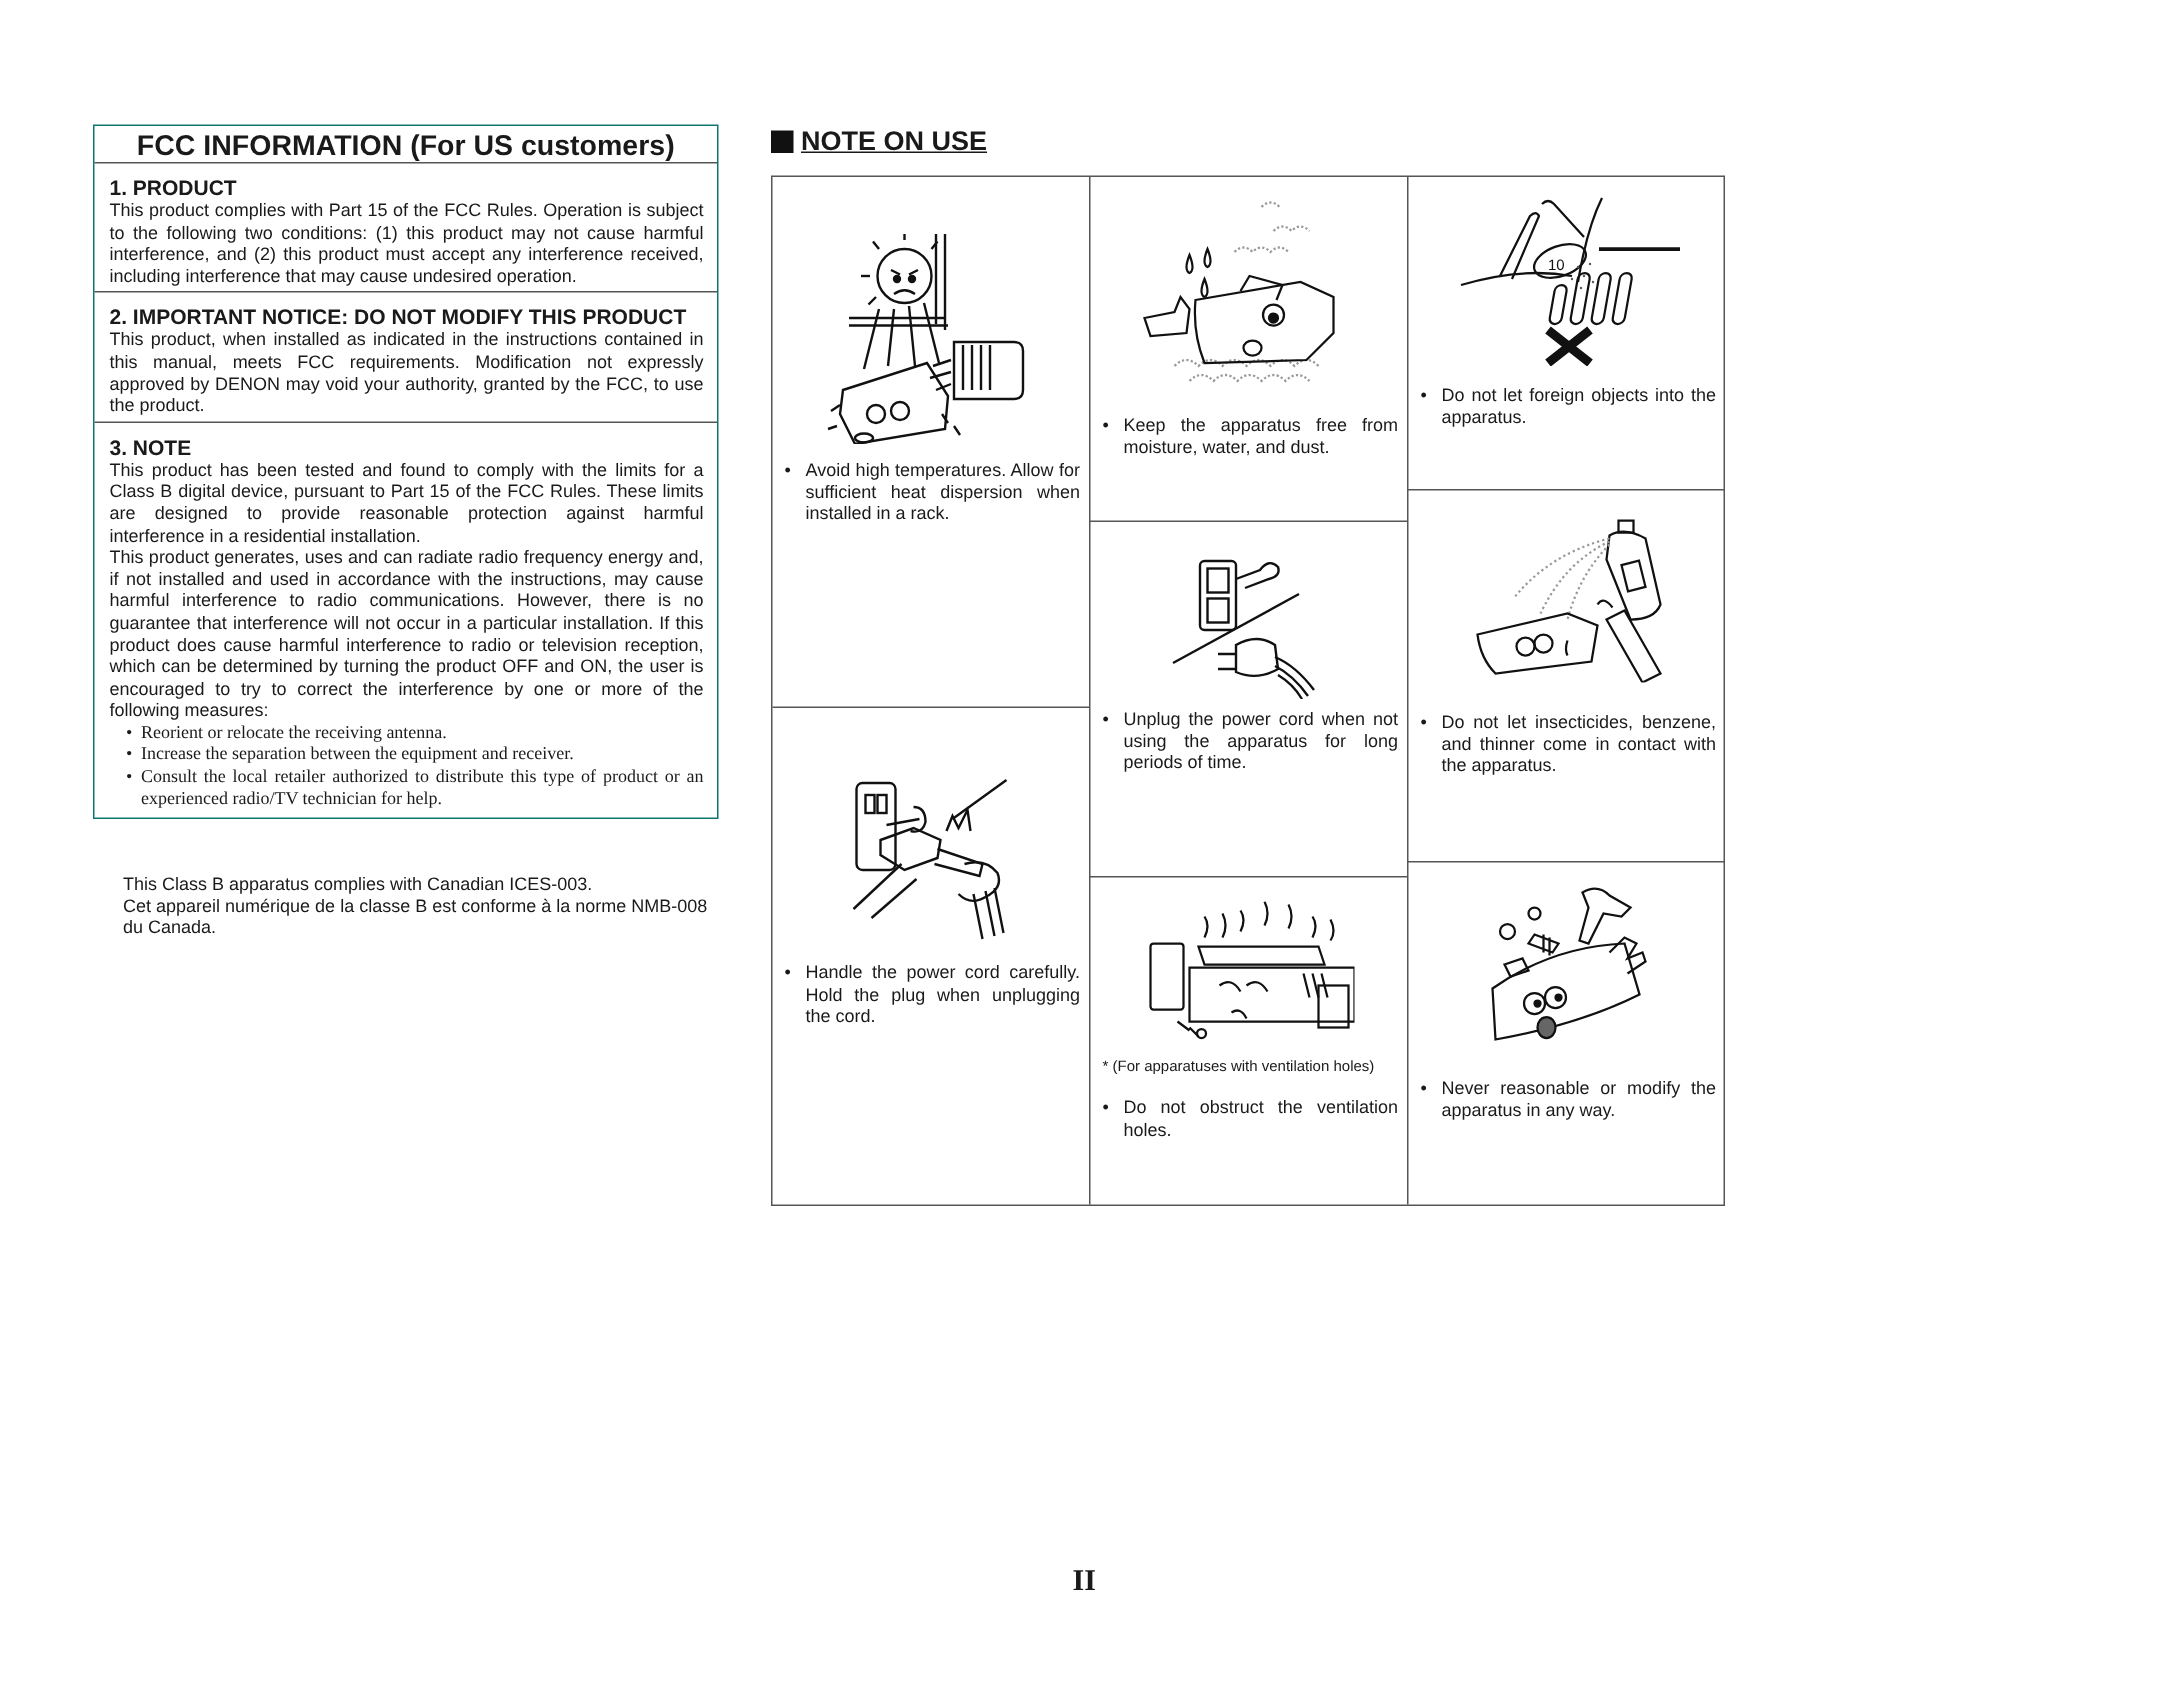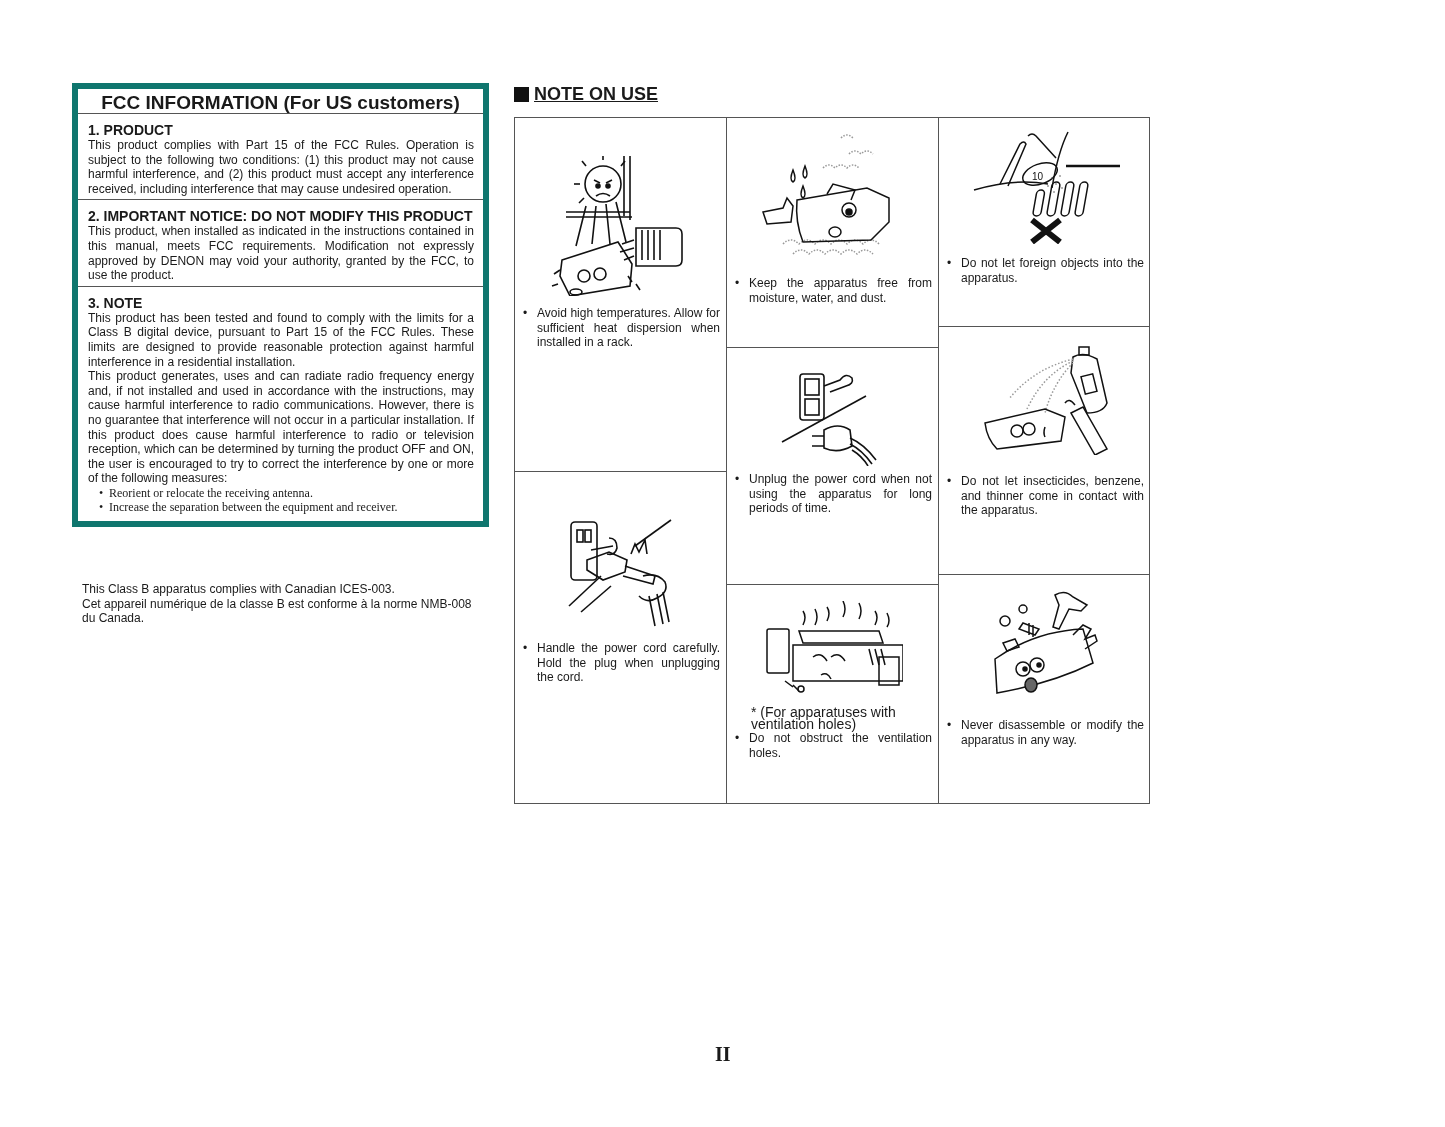--- a/index.html
+++ b/index.html
@@ -1,21 +1,21 @@
 <!DOCTYPE html>
 <html><head>
 <meta charset="utf-8">
 <style>
   html, body { margin: 0; padding: 0; background: #ffffff; }
   body { width: 1445px; height: 1127px; position: relative; overflow: hidden;
          font-family: "Liberation Sans", sans-serif; color: #1a1a1a; }
 
   
-  .fcc-box { position: absolute; left: 72px; top: 83px; width: 417px;
-             border: 6px solid #0f766e; box-sizing: border-box; }
+  .fcc-box { position: absolute; left: 62px; top: 83px; width: 417px;
+             border: 1px solid #0f766e; box-sizing: border-box; }
   .fcc-title { text-align: center; font-weight: bold; font-size: 19px; line-height: 24px;
                padding: 2px 0 0 0; border-bottom: 1px solid #555; height: 25px; box-sizing: border-box; }
   .fcc-section { padding: 8px 9px 3px 10px; border-bottom: 1px solid #555; }
   .fcc-section:last-child { border-bottom: none; padding-bottom: 6px; }
   .fcc-section h3 { margin: 0; font-size: 14px; line-height: 16px; font-weight: bold; }
   .fcc-section p { margin: 0; font-size: 12px; line-height: 14.6px; text-align: justify; }
   .fcc-list { margin: 0; padding: 0; list-style: none; }
   .fcc-list li { font-size: 12px; line-height: 14.6px; text-align: justify;
                  padding-left: 21px; position: relative; font-family: Liberation Serif, serif; }
   .fcc-list li::before { content: "\2022"; position: absolute; left: 11px; top: 0; }
@@ -31,21 +31,21 @@
   .grid { position: absolute; left: 514px; top: 117px; width: 636px; height: 687px;
           border: 1px solid #555; box-sizing: border-box; }
   .cell { position: absolute; box-sizing: border-box; }
   .vline, .hline { position: absolute; background: #555; }
   .cell .illus { position: absolute; left: 0; right: 0; }
   .cell .illus svg { display: block; margin: 0 auto; }
   .cell .caption { position: absolute; left: 8px; right: 6px; font-size: 12px; line-height: 14.6px; }
   .cell .caption .bullet-row { display: flex; }
   .cell .caption .dot { width: 14px; flex: none; }
   .cell .caption .txt { flex: 1; text-align: justify; }
-  .cell .footnote { position: absolute; left: 24px; font-size: 14px; line-height: 12px; }
+  .cell .footnote { position: absolute; left: 8px; font-size: 10px; line-height: 12px; }
 
   .page-num { position: absolute; left: 715px; top: 1043px; font-family: Liberation Serif, serif;
               font-size: 20px; font-weight: bold; }
 </style>
 </head>
 <body>
 
 <div class="fcc-box">
   <div class="fcc-title">FCC INFORMATION (For US customers)</div>
 
@@ -59,20 +59,21 @@
     <p>This product, when installed as indicated in the instructions contained in this manual, meets FCC requirements. Modification not expressly approved by DENON may void your authority, granted by the FCC, to use the product.</p>
   </div>
 
   <div class="fcc-section">
     <h3>3. NOTE</h3>
     <p>This product has been tested and found to comply with the limits for a Class B digital device, pursuant to Part 15 of the FCC Rules.  These limits are designed to provide reasonable protection against harmful interference in a residential installation.</p>
     <p>This product generates, uses and can radiate radio frequency energy and, if not installed and used in accordance with the instructions, may cause harmful interference to radio communications. However, there is no guarantee that interference will not occur in a particular installation. If this product does cause harmful interference to radio or television reception, which can be determined by turning the product OFF and ON, the user is encouraged to try to correct the interference by one or more of the following measures:</p>
     <ul class="fcc-list">
       <li>Reorient or relocate the receiving antenna.</li>
       <li>Increase the separation between the equipment and receiver.</li>
+      <li>Consult the local retailer authorized to distribute this type of product or an experienced radio/TV technician for help.</li>
     </ul>
   </div>
 </div>
 
 <div class="canada">
   <p>This Class B apparatus complies with Canadian ICES-003.</p>
   <p>Cet appareil numérique de la classe B est conforme à la norme NMB-008 du Canada.</p>
 </div>
 
 <div class="note-heading">
@@ -293,19 +294,19 @@
         <circle cx="38" cy="80" r="7"></circle>
           <circle cx="52" cy="76" r="7"></circle>
         <circle cx="40" cy="80" r="2" fill="#111"></circle>
           <circle cx="54" cy="76" r="2" fill="#111"></circle>
         <ellipse cx="46" cy="96" rx="6" ry="7" fill="#666"></ellipse>
       </svg>
     </div>
     <div class="caption" style="top:143px;">
       <div class="bullet-row">
         <span class="dot">•</span>
-        <span class="txt">Never disassemble or modify the apparatus in any way.</span>
+        <span class="txt">Never reasonable or modify the apparatus in any way.</span>
       </div>
     </div>
   </div>
 </div>
 
 <div class="page-num">II</div>
 
 </body></html>

